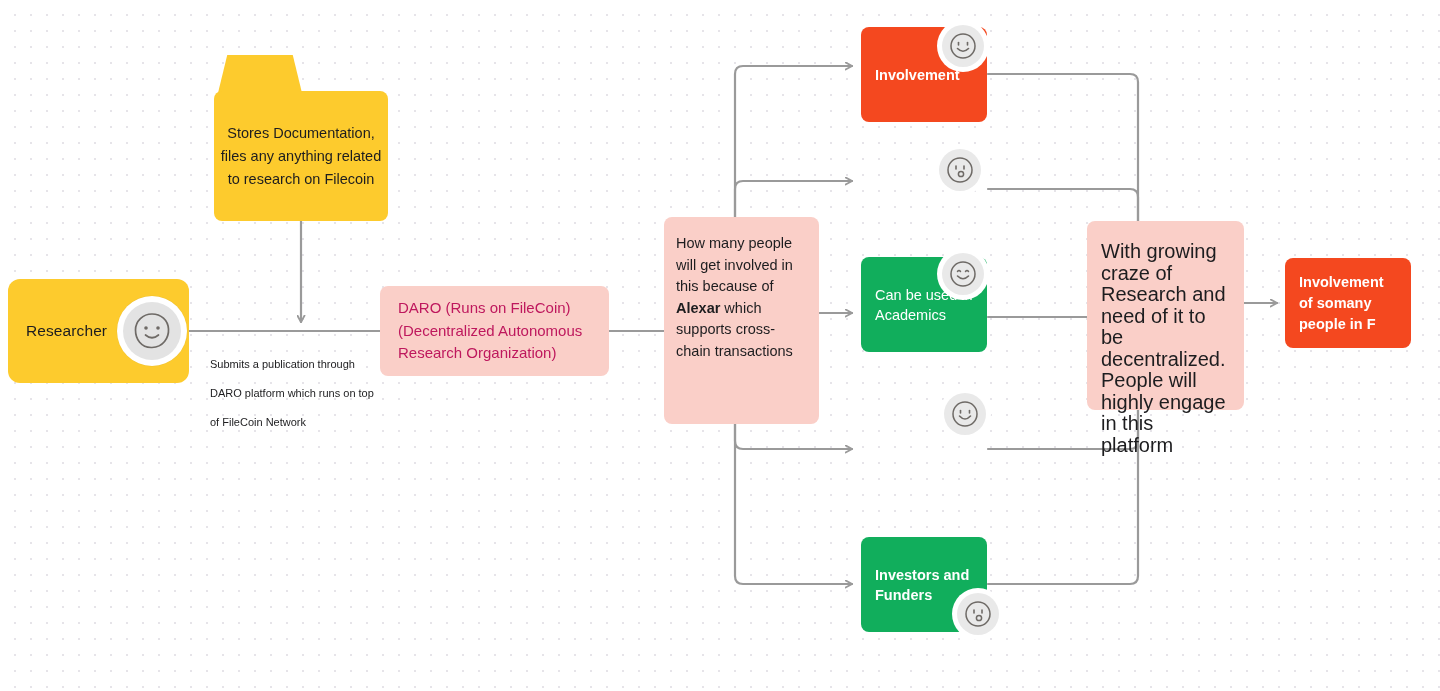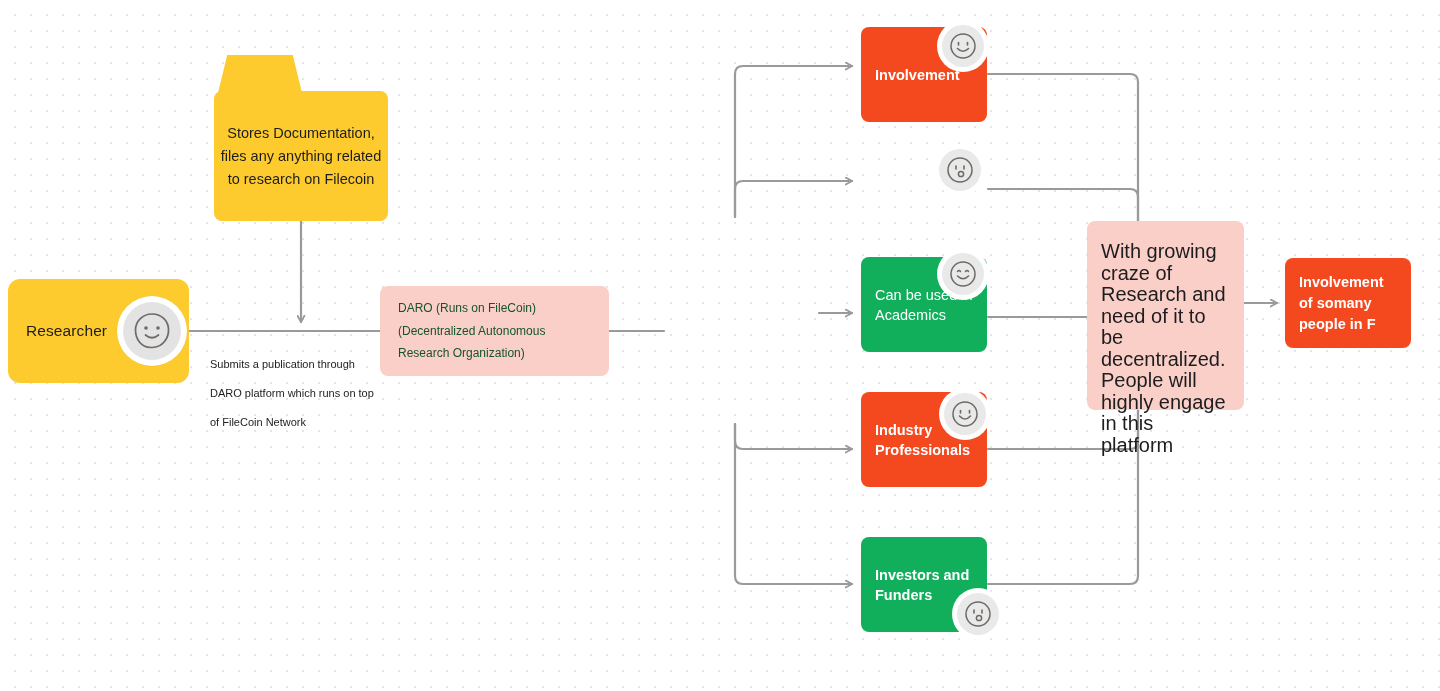--- a/index.html
+++ b/index.html
@@ -108,23 +108,23 @@
     border-radius: 8px;
   }
   .daro-box {
     left: 380px; top: 286px;
     width: 229px; height: 90px;
     display: flex;
     align-items: center;
     padding: 8px 18px;
   }
   .daro-text {
-    font-size: 12px;
+    font-size: 15px;
     line-height: 22.5px;
-    color: #14532d;
+    color: #be185d;
   }
   .question-box {
     left: 664px; top: 217px;
     width: 155px; height: 207px;
     padding: 16px 14px 10px 12px;
   }
   .question-text {
     font-size: 14.5px;
     line-height: 21.5px;
     color: #1d1d1f;
@@ -253,20 +253,23 @@
       </svg>
     </div>
   </div>
 
   <div class="edge-label submits-label">Submits a publication through DARO platform which runs on top of FileCoin Network</div>
 
   <div class="node pink daro-box">
     <div class="daro-text">DARO (Runs on FileCoin) (Decentralized Autonomous Research Organization)</div>
   </div>
 
+  <div class="node pink question-box">
+    <div class="question-text"><span>How many people will get involved in this because of </span><b>Alexar</b><span> which supports cross-chain transactions</span></div>
+  </div>
 
   <div class="node persona red bold p-researchers">
     <span>Involvement</span>
   </div>
   <div class="avatar-sm a-researchers">
     <div class="inner">
       <svg width="32" height="32" viewBox="0 0 32 32">
         <circle cx="16" cy="16" r="12" fill="none" stroke="#6e6a66" stroke-width="1.5"></circle>
         <path d="M11.5,12.5 L11.5,15" stroke="#6e6a66" stroke-width="1.6" stroke-linecap="round"></path>
         <path d="M20.5,12.5 L20.5,15" stroke="#6e6a66" stroke-width="1.6" stroke-linecap="round"></path>
@@ -293,23 +296,20 @@
     <div class="inner">
       <svg width="32" height="32" viewBox="0 0 32 32">
         <circle cx="16" cy="16" r="12" fill="none" stroke="#6e6a66" stroke-width="1.5"></circle>
         <path d="M10.5,13.5 Q12,11.5 13.5,13.5" fill="none" stroke="#6e6a66" stroke-width="1.5" stroke-linecap="round"></path>
         <path d="M18.5,13.5 Q20,11.5 21.5,13.5" fill="none" stroke="#6e6a66" stroke-width="1.5" stroke-linecap="round"></path>
         <path d="M10.5,18 Q16,23.5 21.5,18" fill="none" stroke="#6e6a66" stroke-width="1.6" stroke-linecap="round"></path>
       </svg>
     </div>
   </div>
 
-  <div class="node persona red bold p-industry">
-    <span>Industry Professionals</span>
-  </div>
   <div class="avatar-sm a-industry">
     <div class="inner">
       <svg width="32" height="32" viewBox="0 0 32 32">
         <circle cx="16" cy="16" r="12" fill="none" stroke="#6e6a66" stroke-width="1.5"></circle>
         <path d="M11.5,12.5 L11.5,15" stroke="#6e6a66" stroke-width="1.6" stroke-linecap="round"></path>
         <path d="M20.5,12.5 L20.5,15" stroke="#6e6a66" stroke-width="1.6" stroke-linecap="round"></path>
         <path d="M10.5,18 Q16,24 21.5,18" fill="none" stroke="#6e6a66" stroke-width="1.6" stroke-linecap="round"></path>
       </svg>
     </div>
   </div>

